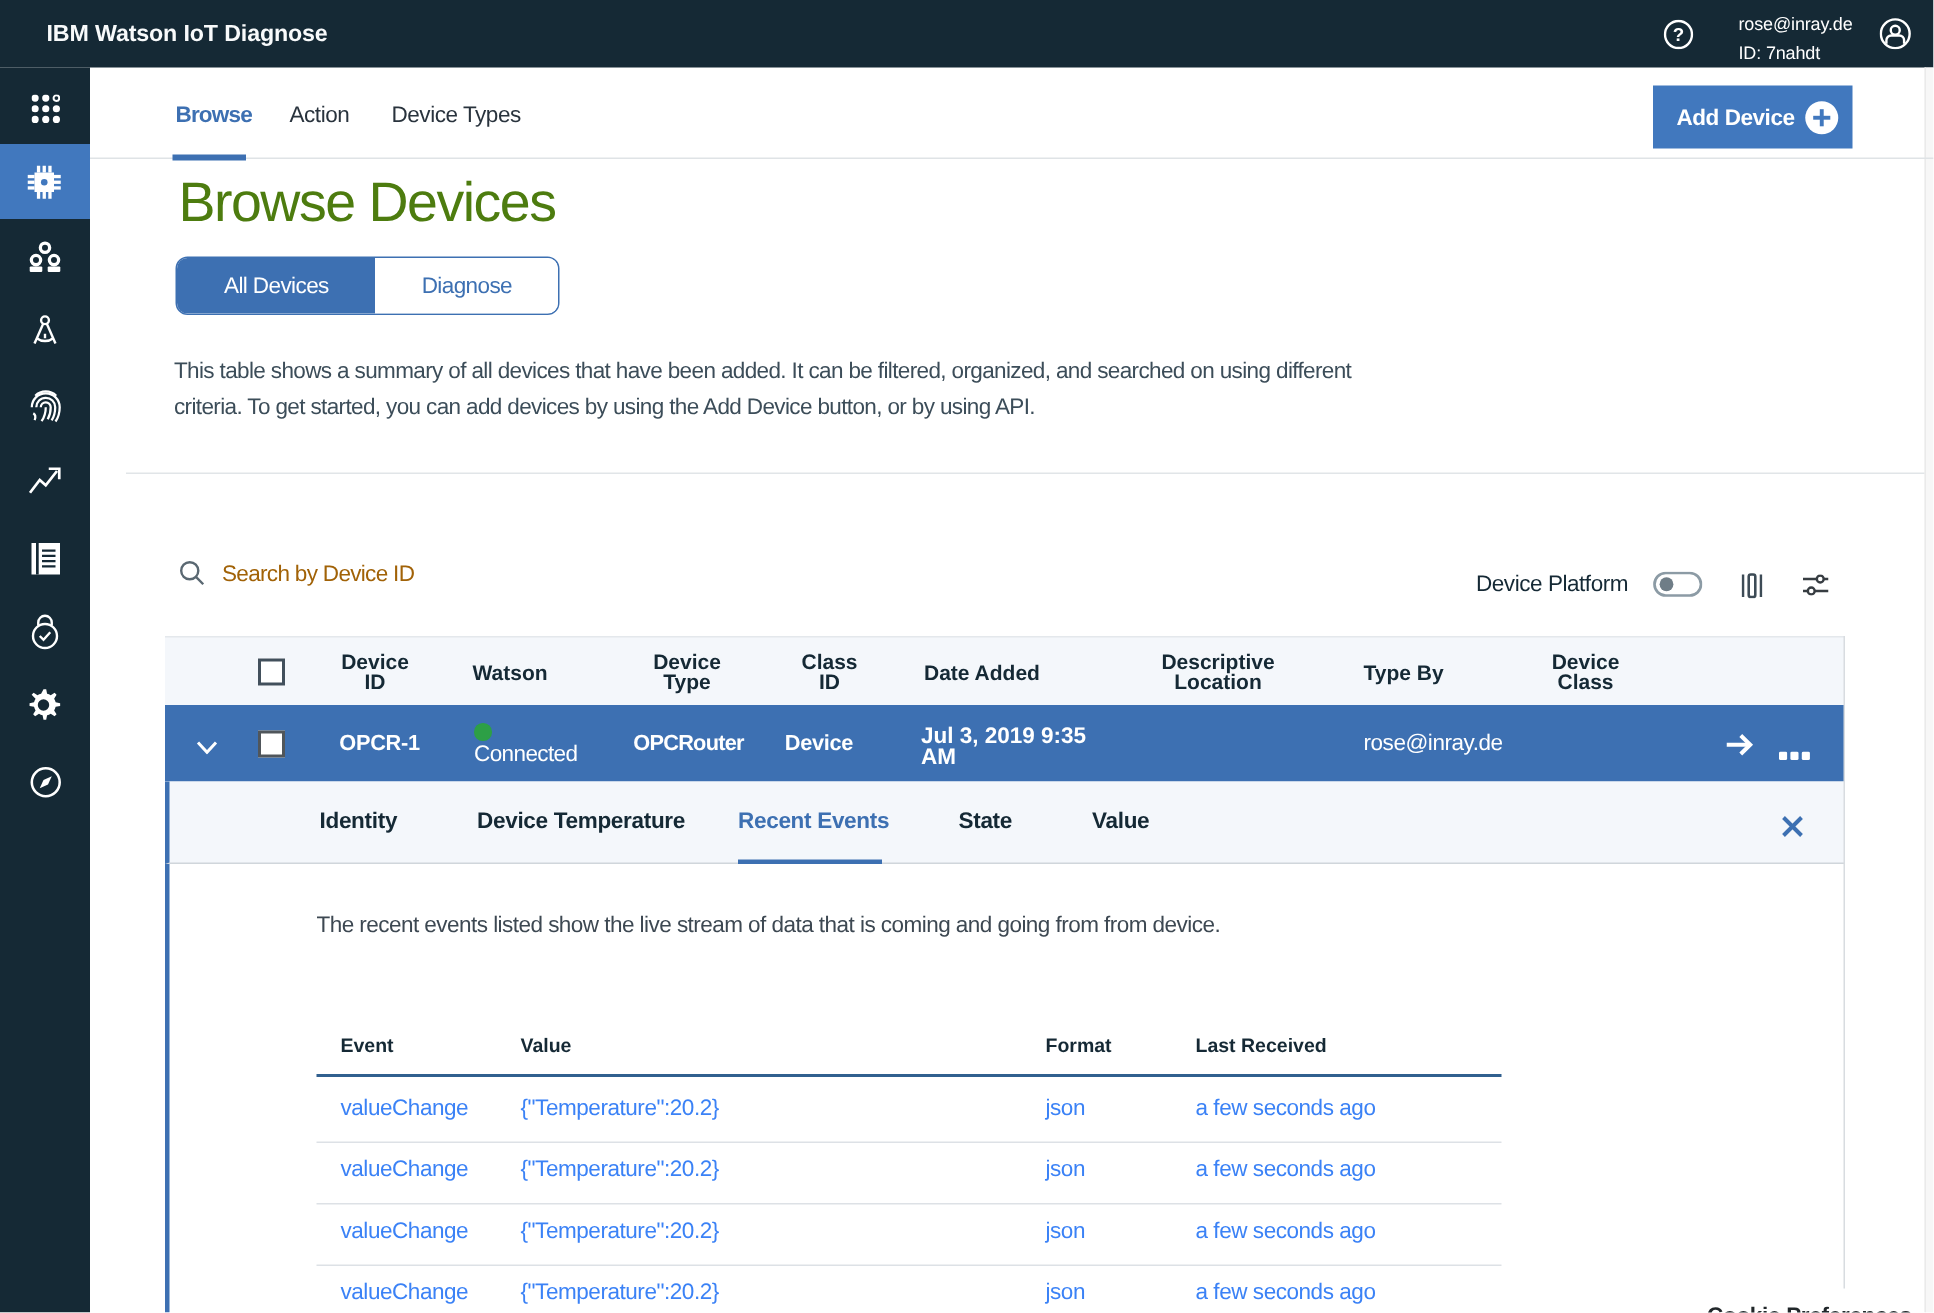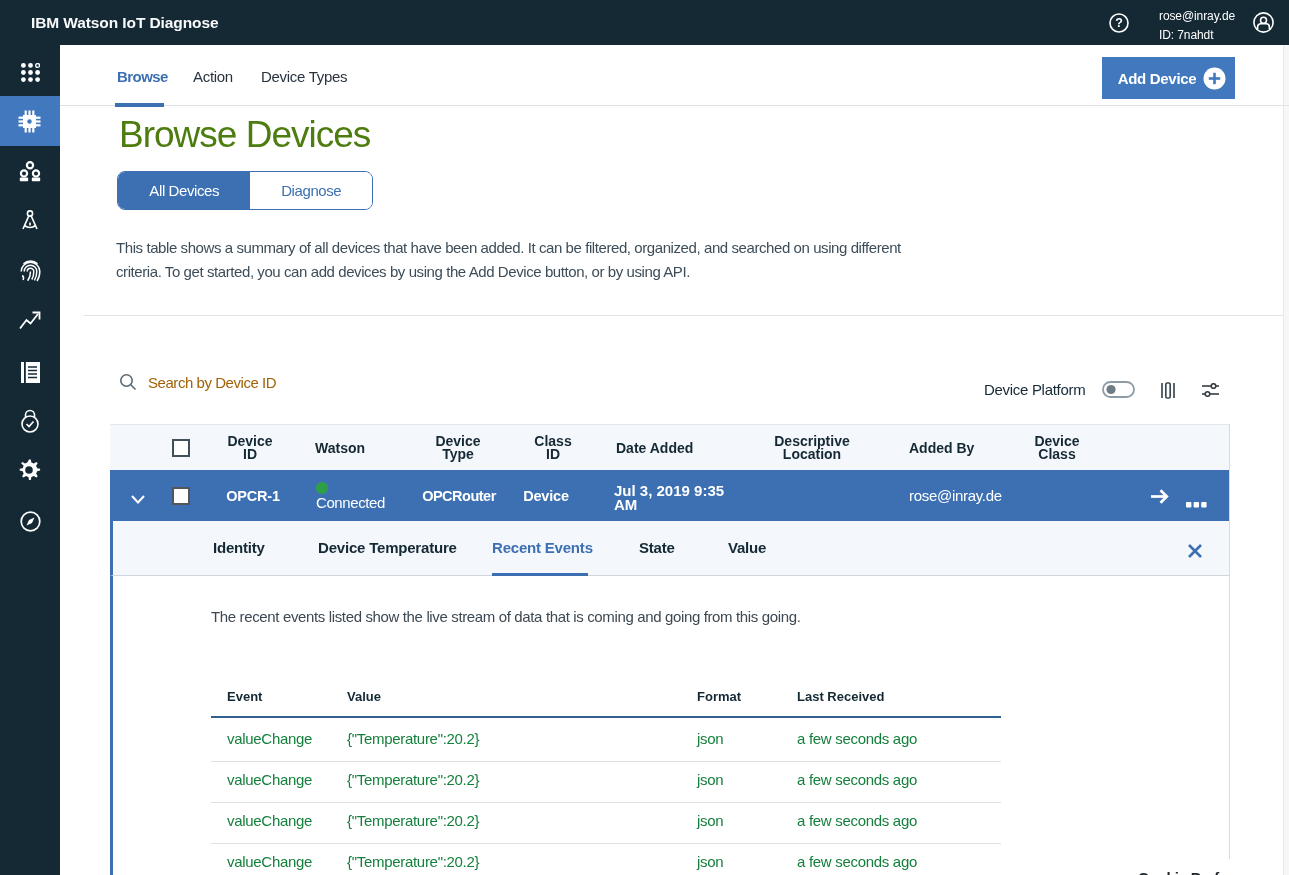--- a/index.html
+++ b/index.html
@@ -45,21 +45,21 @@
     border-left:3px solid #3d70b2; border-bottom:1px solid #d0d6db; }
   .dtab { position:absolute; top:539px; font-size:15px; font-weight:700; letter-spacing:-0.2px; color:#152935; }
   #dtab-active { color:#3d70b2; }
   #dtab-underline { left:492px; top:573px; width:96px; height:3px; background:#3d70b2; }
   #panel { left:110px; top:576px; width:1120px; height:299px; background:#fff;
     border-left:3px solid #3d70b2; }
   #panelright { left:1229px; top:424px; width:1px; height:435px; background:#d8dce0; }
   #ppara { left:211px; top:608px; font-size:15px; letter-spacing:-0.36px; color:#3d4852; }
   .ith { position:absolute; font-size:13px; font-weight:700; color:#152935; }
   #ithline { left:211px; top:716px; width:790px; height:2px; background:#31608f; }
-  .irow { position:absolute; font-size:15px; letter-spacing:-0.3px; color:#15803d; }
+  .irow { position:absolute; font-size:15px; letter-spacing:-0.3px; color:#3b82f6; }
   .irowsep { position:absolute; left:211px; width:790px; height:1px; background:#dde1e6; }
   #cookie { left:1138px; top:869px; font-size:15px; font-weight:700; letter-spacing:-0.2px; color:#21272a; }
 </style>
 </head>
 <body>
 <div id="page">
   <div class="abs" id="topbar"></div>
   <div class="abs" style="left:1283px; top:45px; width:6px; height:830px; background:#f7f7f7; border-left:1px solid #eaeaea;"></div>
   <div class="abs" id="title">IBM Watson IoT Diagnose</div>
   <div class="abs" id="acct">rose@inray.de<br>ID: 7nahdt</div>
@@ -200,21 +200,21 @@
       </svg></div>
 
   <div class="abs" id="thead">
     <div class="cb" style="left:62px; top:14px;"></div>
     <div class="th" style="left:80px; top:10px; width:120px;">Device<br>ID</div>
     <div class="th" style="left:205px; top:17px;">Watson</div>
     <div class="th" style="left:288px; top:10px; width:120px;">Device<br>Type</div>
     <div class="th" style="left:383px; top:10px; width:120px;">Class<br>ID</div>
     <div class="th" style="left:506px; top:17px;text-align:right;">Date Added</div>
     <div class="th" style="left:642px; top:10px; width:120px;">Descriptive<br>Location</div>
-    <div class="th" style="left:799px; top:17px;">Added By</div>
+    <div class="th" style="left:799px; top:17px;">Type By</div>
     <div class="th" style="left:887px; top:10px; width:120px;">Device<br>Class</div>
   </div>
 
   <div class="abs" id="row1">
     <div style="position:absolute; left:21px; top:20px;"><svg width="14" height="9" viewBox="0 0 14 9" fill="none" stroke="#fff" stroke-width="2">
           <polyline points="1,1 7,7.5 13,1"></polyline>
         </svg></div>
     <div class="cb" style="left:62px; top:17px; border-color:#50565b;"></div>
     <div class="cell" style="left:83px; top:18px; width:120px; text-align:center; font-weight:700; font-size:14.5px; letter-spacing:-0.2px; line-height:17px;">OPCR-1</div>
     <div class="abs" style="left:206px; top:12px; width:11.5px; height:11.5px; border-radius:50%; background:#2d9f46;"></div>
@@ -241,21 +241,21 @@
   <div class="abs dtab" style="left:639px;">State</div>
   <div class="abs dtab" style="left:728px;">Value</div>
   <div class="abs" id="dtab-underline"></div>
   <div class="abs" id="xclose" style="left:1188px; top:544px;"><svg width="14" height="14" viewBox="0 0 14 14" stroke="#3d70b2" stroke-width="2.6">
         <line x1="1" y1="1" x2="13" y2="13"></line>
         <line x1="13" y1="1" x2="1" y2="13"></line>
       </svg></div>
 
   <div class="abs" id="panel"></div>
   <div class="abs" id="panelright"></div>
-  <div class="abs" id="ppara">The recent events listed show the live stream of data that is coming and going from this going.</div>
+  <div class="abs" id="ppara">The recent events listed show the live stream of data that is coming and going from from device.</div>
 
   <div class="abs ith" style="left:227px; top:689px;text-align:right;">Event</div>
   <div class="abs ith" style="left:347px; top:689px;">Value</div>
   <div class="abs ith" style="left:697px; top:689px;">Format</div>
   <div class="abs ith" style="left:797px; top:689px;">Last Received</div>
   <div class="abs" id="ithline"></div>
 
   <div class="abs irow" style="left:227px; top:730px;">valueChange</div>
   <div class="abs irow" style="left:347px; top:730px;">{"Temperature":20.2}</div>
   <div class="abs irow" style="left:697px; top:730px;">json</div>

